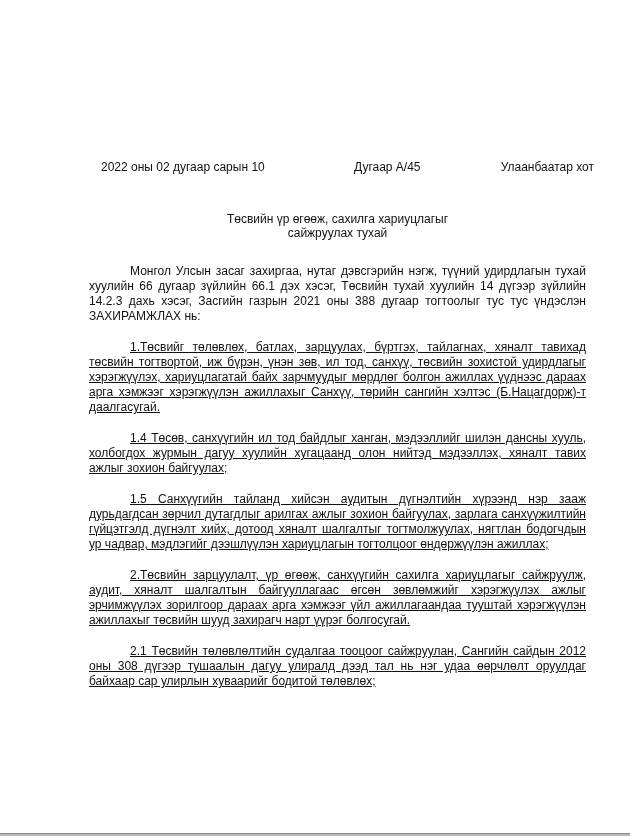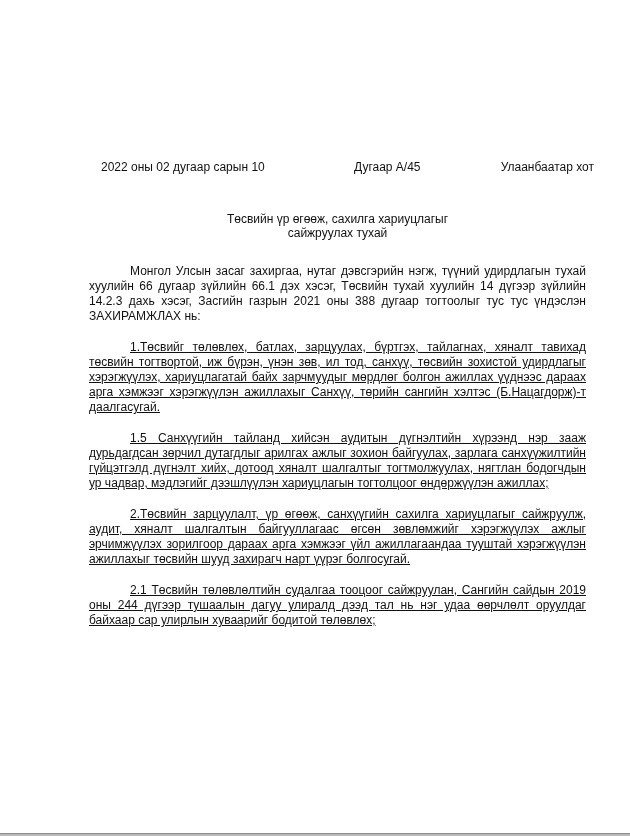--- a/index.html
+++ b/index.html
@@ -74,18 +74,19 @@
       <span class="place">Улаанбаатар хот</span>
     </div>
 
     <div class="title">
       <span>Төсвийн үр өгөөж, сахилга хариуцлагыг</span>
       <span>сайжруулах тухай</span>
     </div>
 
     <p class="para intro">Монгол Улсын засаг захиргаа, нутаг дэвсгэрийн нэгж, түүний удирдлагын тухай хуулийн 66 дугаар зүйлийн 66.1 дэх хэсэг, Төсвийн тухай хуулийн 14 дүгээр зүйлийн 14.2.3 дахь хэсэг, Засгийн газрын 2021 оны 388 дугаар тогтоолыг тус тус үндэслэн ЗАХИРАМЖЛАХ нь:</p>
     <p class="para p-gap">1.Төсвийг төлөвлөх, батлах, зарцуулах, бүртгэх, тайлагнах, хяналт тавихад төсвийн тогтвортой, иж бүрэн, үнэн зөв, ил тод, санхүү, төсвийн зохистой удирдлагыг хэрэгжүүлэх, хариуцлагатай байх зарчмуудыг мөрдлөг болгон ажиллах үүднээс дараах арга хэмжээг хэрэгжүүлэн ажиллахыг Санхүү, төрийн сангийн хэлтэс (Б.Нацагдорж)-т даалгасугай.</p>
+    <p class="para p-gap">1.4 Төсөв, санхүүгийн ил тод байдлыг ханган, мэдээллийг шилэн дансны хууль, холбогдох журмын дагуу хуулийн хугацаанд олон нийтэд мэдээллэх, хяналт тавих ажлыг зохион байгуулах;</p>
     <p class="para p-gap">1.5 Санхүүгийн тайланд хийсэн аудитын дүгнэлтийн хүрээнд нэр зааж дурьдагдсан зөрчил дутагдлыг арилгах ажлыг зохион байгуулах, зарлага санхүүжилтийн гүйцэтгэлд дүгнэлт хийх, дотоод хяналт шалгалтыг тогтмолжуулах, нягтлан бодогчдын ур чадвар, мэдлэгийг дээшлүүлэн хариуцлагын тогтолцоог өндөржүүлэн ажиллах;</p>
     <p class="para p-gap">2.Төсвийн зарцуулалт, үр өгөөж, санхүүгийн сахилга хариуцлагыг сайжруулж, аудит, хяналт шалгалтын байгууллагаас өгсөн зөвлөмжийг хэрэгжүүлэх ажлыг эрчимжүүлэх зорилгоор дараах арга хэмжээг үйл ажиллагаандаа тууштай хэрэгжүүлэн ажиллахыг төсвийн шууд захирагч нарт үүрэг болгосугай.</p>
-    <p class="para p-gap">2.1 Төсвийн төлөвлөлтийн судалгаа тооцоог сайжруулан, Сангийн сайдын 2019 оны 244 дүгээр тушаалын дагуу улиралд дээд тал нь нэг удаа өөрчлөлт оруулдаг байхаар сар улирлын хуваарийг бодитой төлөвлөх;</p>
+    <p class="para p-gap">2.1 Төсвийн төлөвлөлтийн судалгаа тооцоог сайжруулан, Сангийн сайдын 2012 оны 308 дүгээр тушаалын дагуу улиралд дээд тал нь нэг удаа өөрчлөлт оруулдаг байхаар сар улирлын хуваарийг бодитой төлөвлөх;</p>
   </div>
 </div>
 <div class="page-bottom-border"></div>
 
 </body></html>

